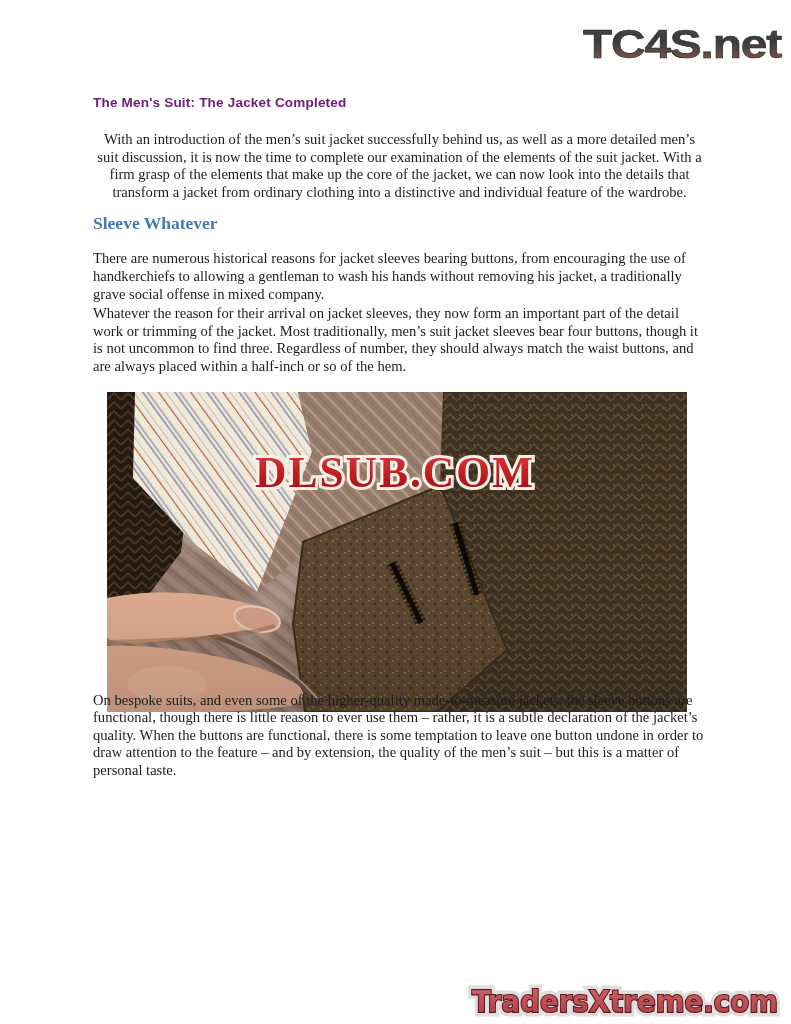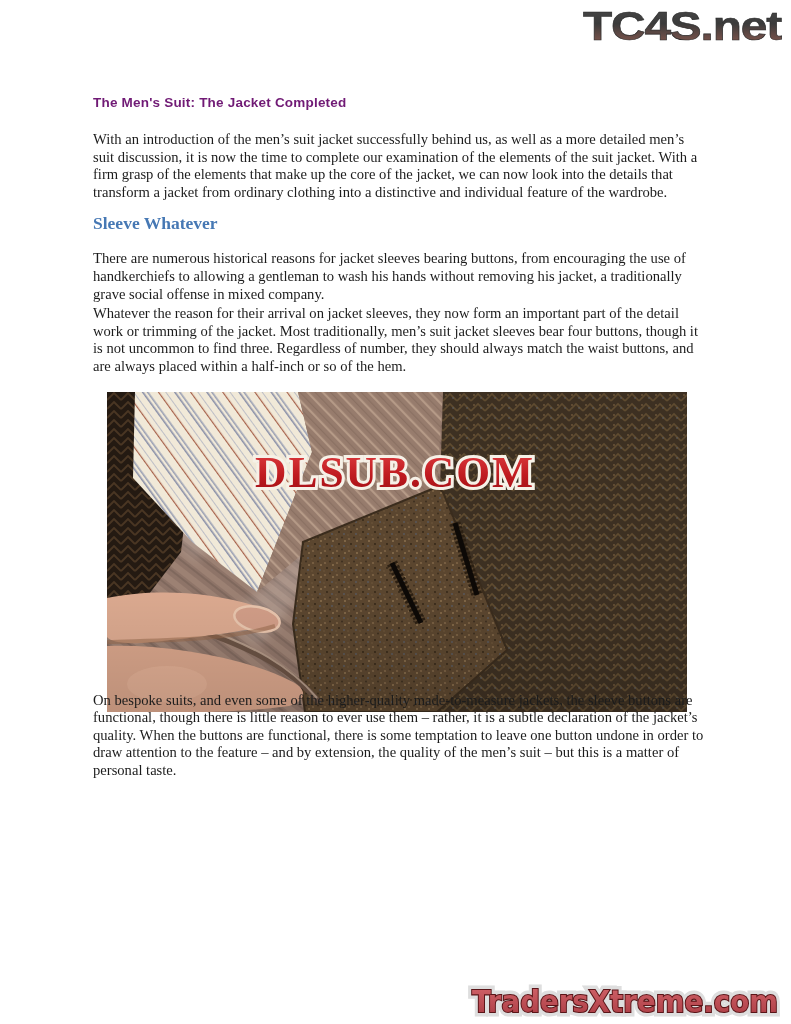--- a/index.html
+++ b/index.html
@@ -1,27 +1,27 @@
 <!DOCTYPE html>
 <html style="--accent-heading: #4678b4; --logo-gradient-top: #3b3b3b; --logo-gradient-bottom: #9a5a50; --watermark-red: #c01b20; --footer-red: #bf4d55; --footer-outline: #5a1518;"><head>
 <meta charset="utf-8">
 <style>
   html,body{margin:0;padding:0;background:#ffffff;}
   .page{
     position:relative;width:791px;height:1024px;background:#fff;overflow:hidden;
     font-family:"Liberation Serif",serif;color:#1c1c1c;margin:0 auto;
   }
-  .logo{position:absolute;top:2px;right:6px;}
+  .logo{position:absolute;top:20px;right:6px;}
   .content{position:absolute;left:93px;top:95px;width:613px;}
   .doc-title{
     font-size:13.5px;line-height:16px;font-weight:bold;color:#701a75;
     margin:0 0 20px 0;font-family:Liberation Sans, sans-serif;letter-spacing:.2px;
   }
   .para{font-size:14.6px;line-height:17.6px;margin:0;}
-  .para.p1{margin-bottom:12px;}
+  .para.p1{margin-bottom:12px;text-align:center;}
   .para.p2{margin-bottom:2px;}
   .para.p3{margin-bottom:16px;}
   .section-heading{
     font-size:17.5px;line-height:20px;font-weight:bold;margin:0 0 17px 0;
     color:var(--accent-heading,#4678b4);font-family:"Liberation Serif",serif;
   }
   .photo-wrap{margin:0 0 20px 14px;width:580px;height:280px;display:block;}
   .photo-wrap svg{display:block;}
   .footer-logo{position:absolute;top:980px;right:8px;}
 </style>

